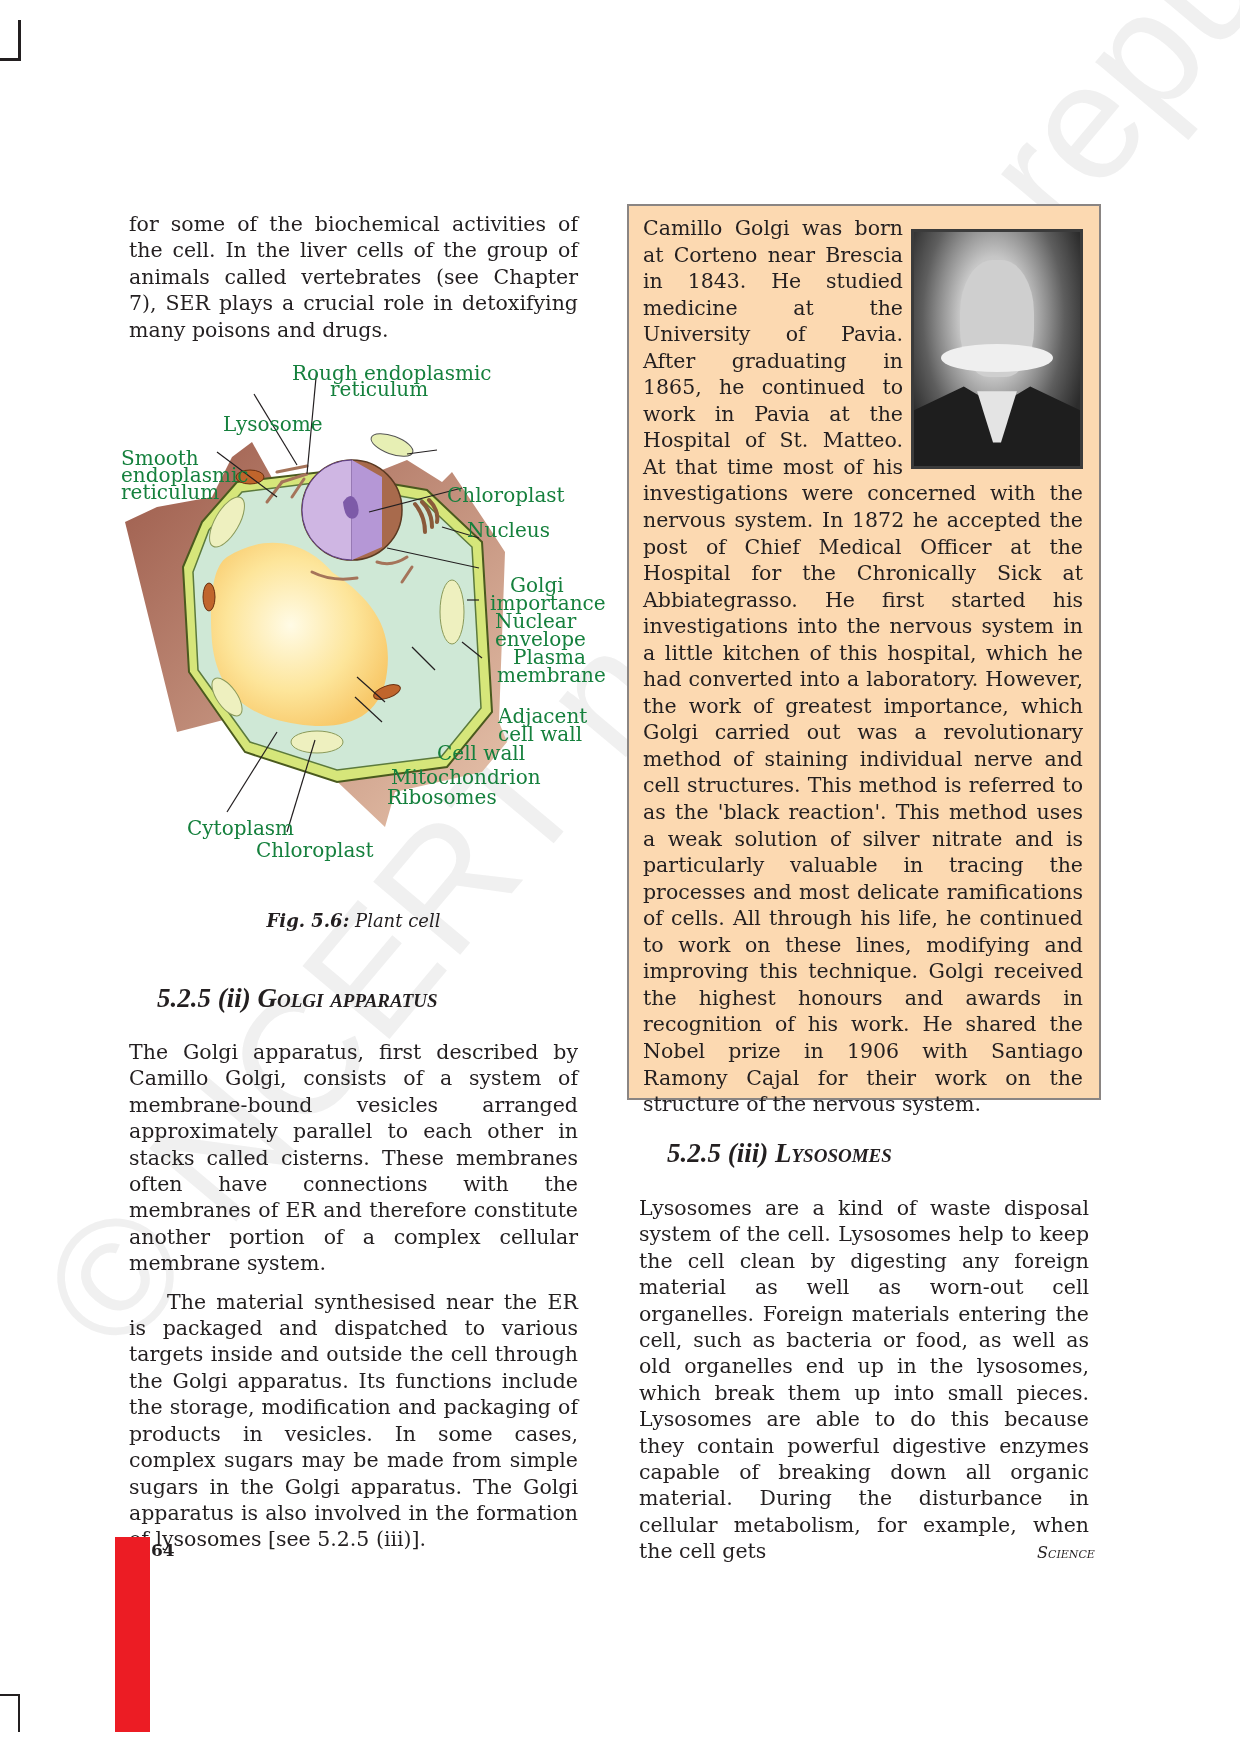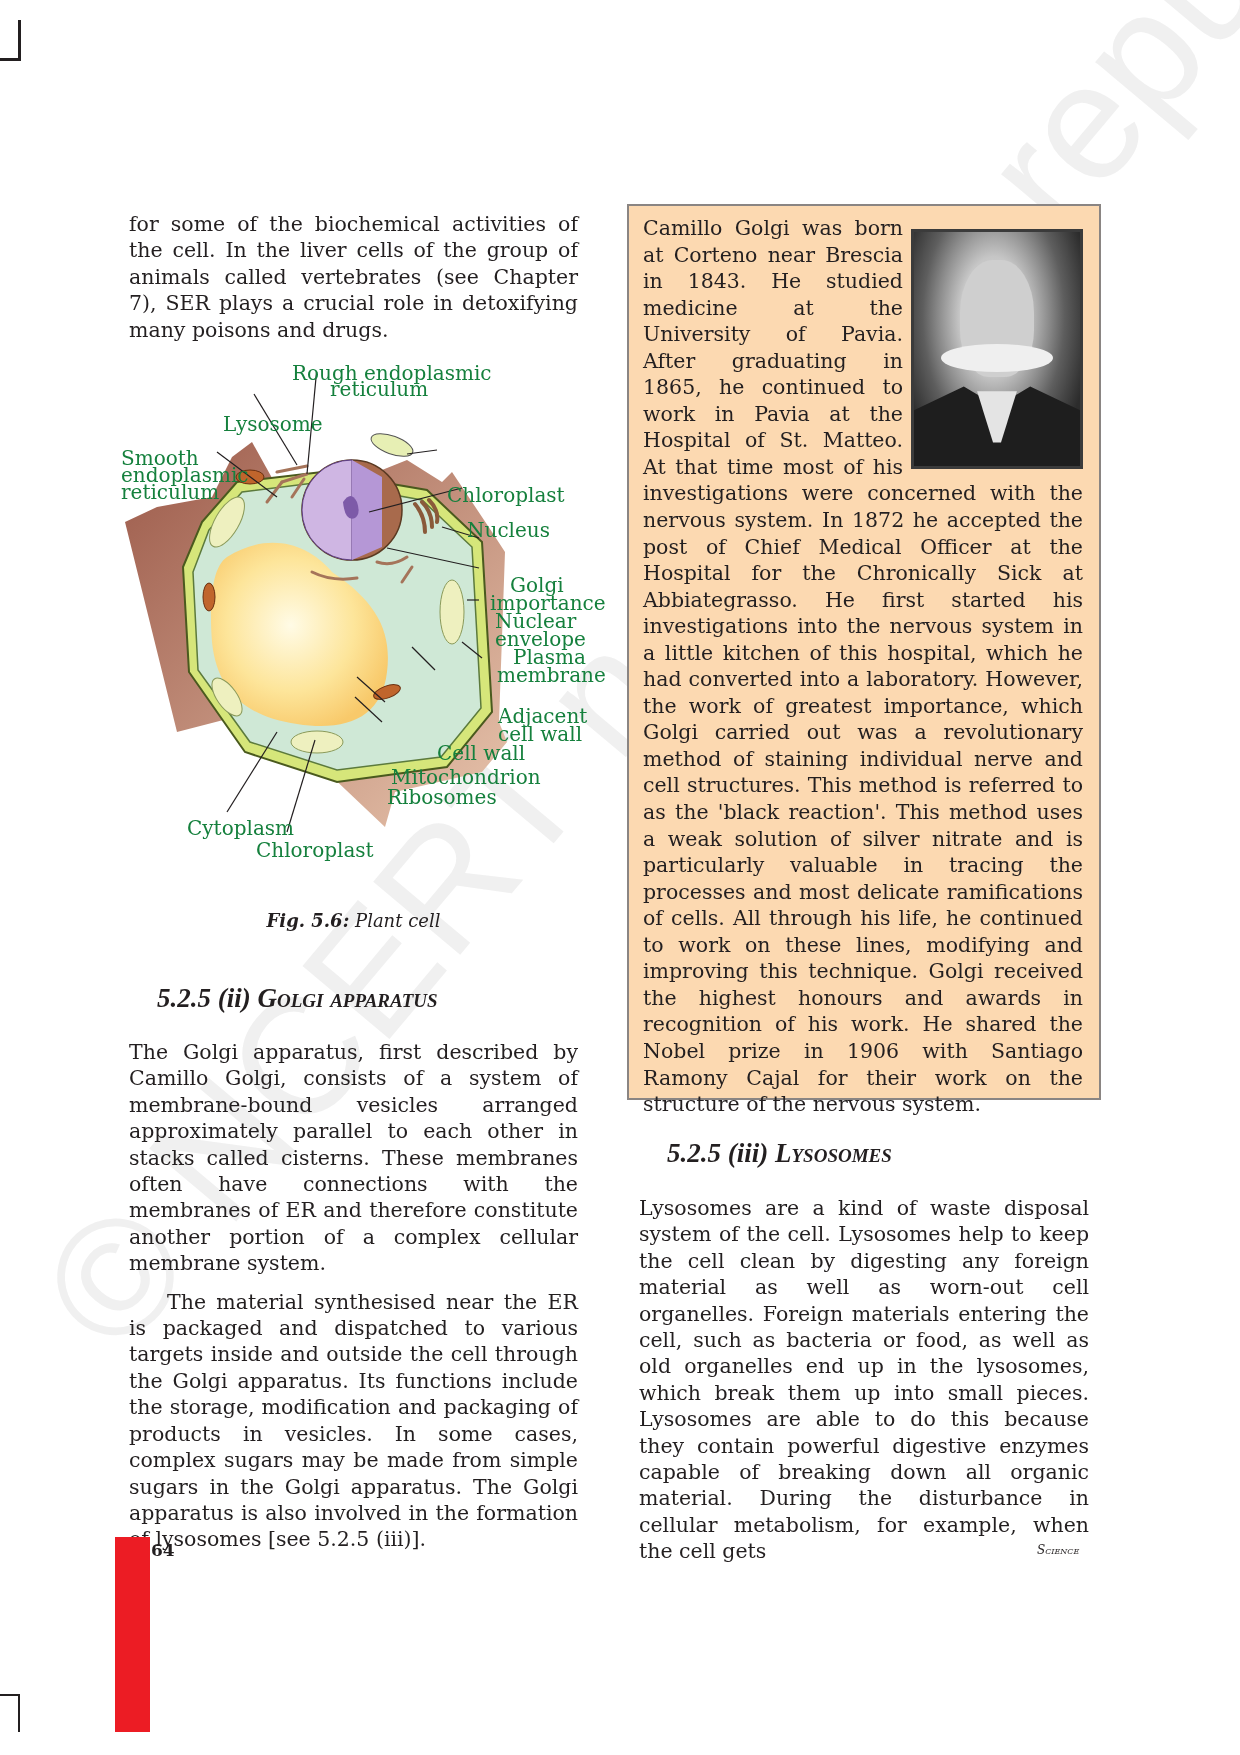--- a/index.html
+++ b/index.html
@@ -24,21 +24,21 @@
   #portrait { float:right; width:172px; height:240px; margin:14px 0 4px 8px; border:3px solid #3b3b3b; box-sizing:border-box;
               background: radial-gradient(ellipse at 48% 36%, #e6e6e6 0%, #c6c6c6 28%, #8c8c8c 45%, #5e5e5e 58%, #2c2c2c 80%); position:relative; }
   #portrait .coat { position:absolute; left:0; right:0; bottom:0; height:34%; background:#1e1e1e; clip-path:polygon(0 30%,30% 0,50% 25%,70% 0,100% 30%,100% 100%,0 100%); }
   #portrait .shirt { position:absolute; left:38%; width:24%; bottom:10%; height:22%; background:#e4e4e4; clip-path:polygon(0 0,100% 0,60% 100%,40% 100%); }
   #portrait .face { position:absolute; left:28%; top:12%; width:44%; height:50%; border-radius:45% 45% 40% 40%; background:#cfcfcf; }
   #portrait .mustache { position:absolute; left:16%; top:48%; width:68%; height:12%; border-radius:50%; background:#efefef; }
   #lyso-head { left:627px; top:1138px; }
   #lyso-body { left:627px; top:1183px; width:474px; }
   #redbar { position:absolute; left:115px; top:1537px; width:35px; height:195px; background:#ec1c24; }
   #pagenum { position:absolute; left:151px; top:1540px; font-size:17px; font-weight:bold; }
-  #runhead { position:absolute; left:1037px; top:1543px; font-size:12px; font-style:italic; font-variant:small-caps; }
+  #runhead { position:absolute; left:1037px; top:1543px; font-size:16px; font-style:italic; font-variant:small-caps; }
   #watermark { position:absolute; left:0; top:0; width:1240px; height:1755px; pointer-events:none; }
 </style>
 </head>
 <body>
 
 <div class="crop" style="left:18px;top:20px;width:3px;height:41px;"></div>
 <div class="crop" style="left:0;top:58px;width:20px;height:3px;"></div>
 <div class="crop" style="left:0;top:1694px;width:20px;height:2px;"></div>
 <div class="crop" style="left:18px;top:1694px;width:2px;height:38px;"></div>
 

